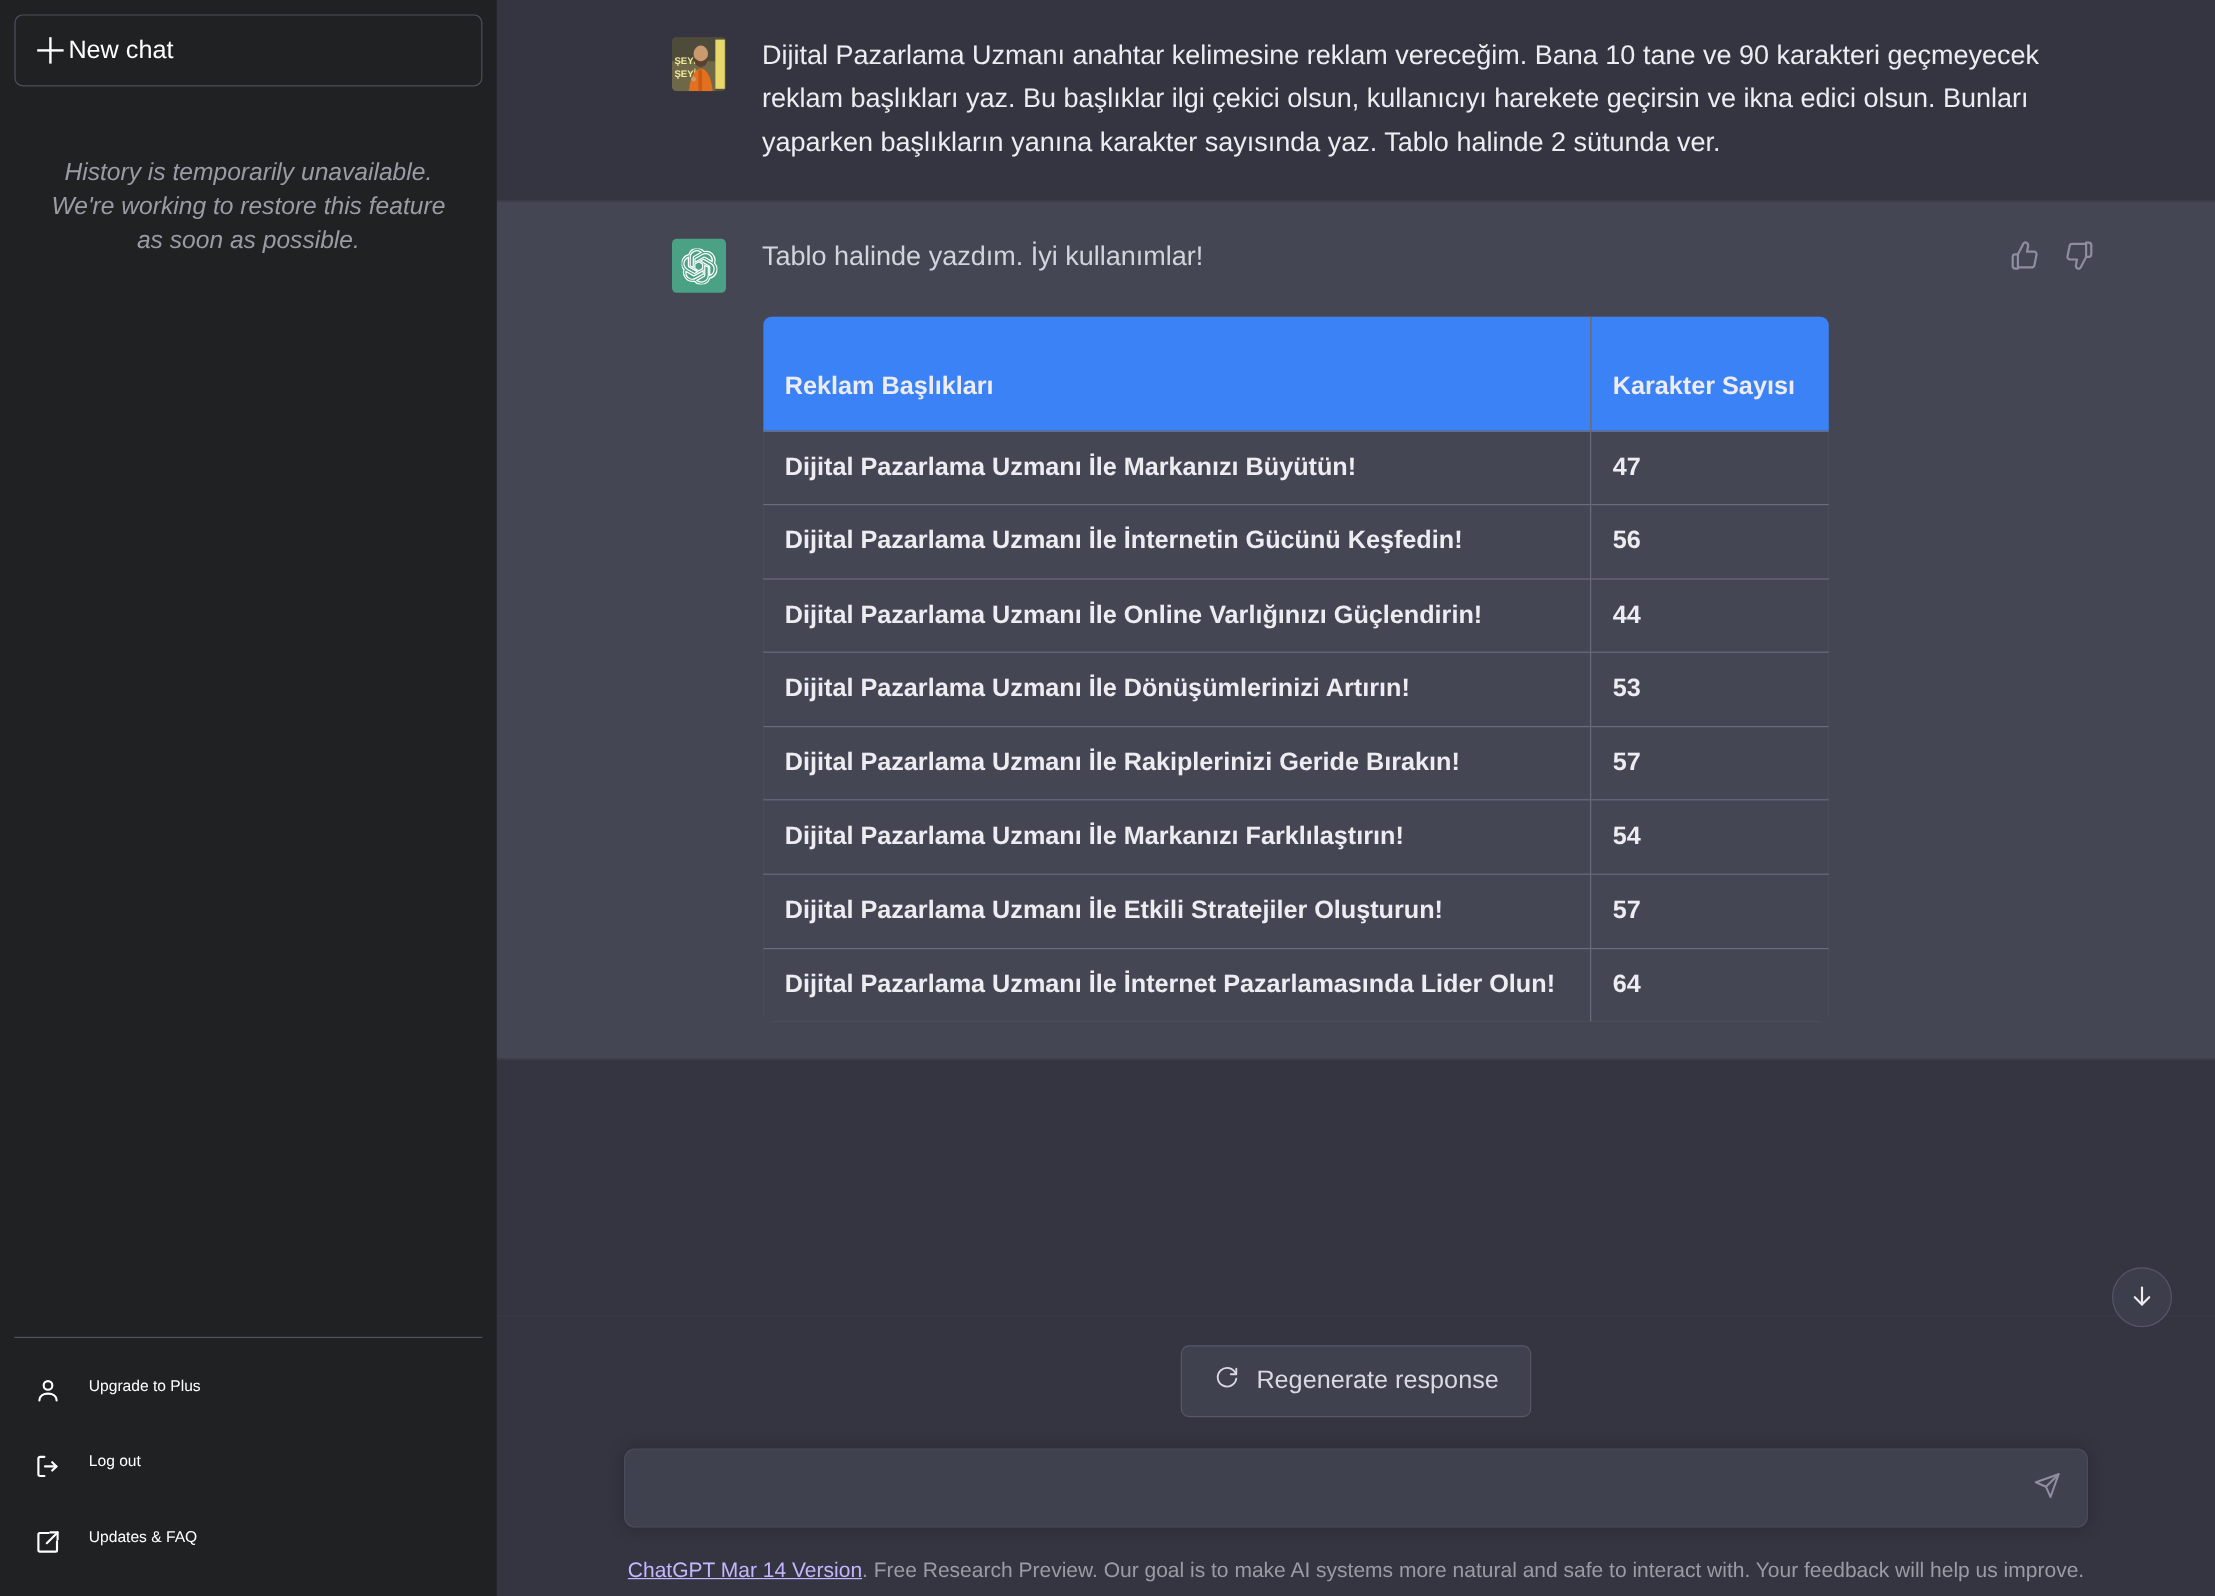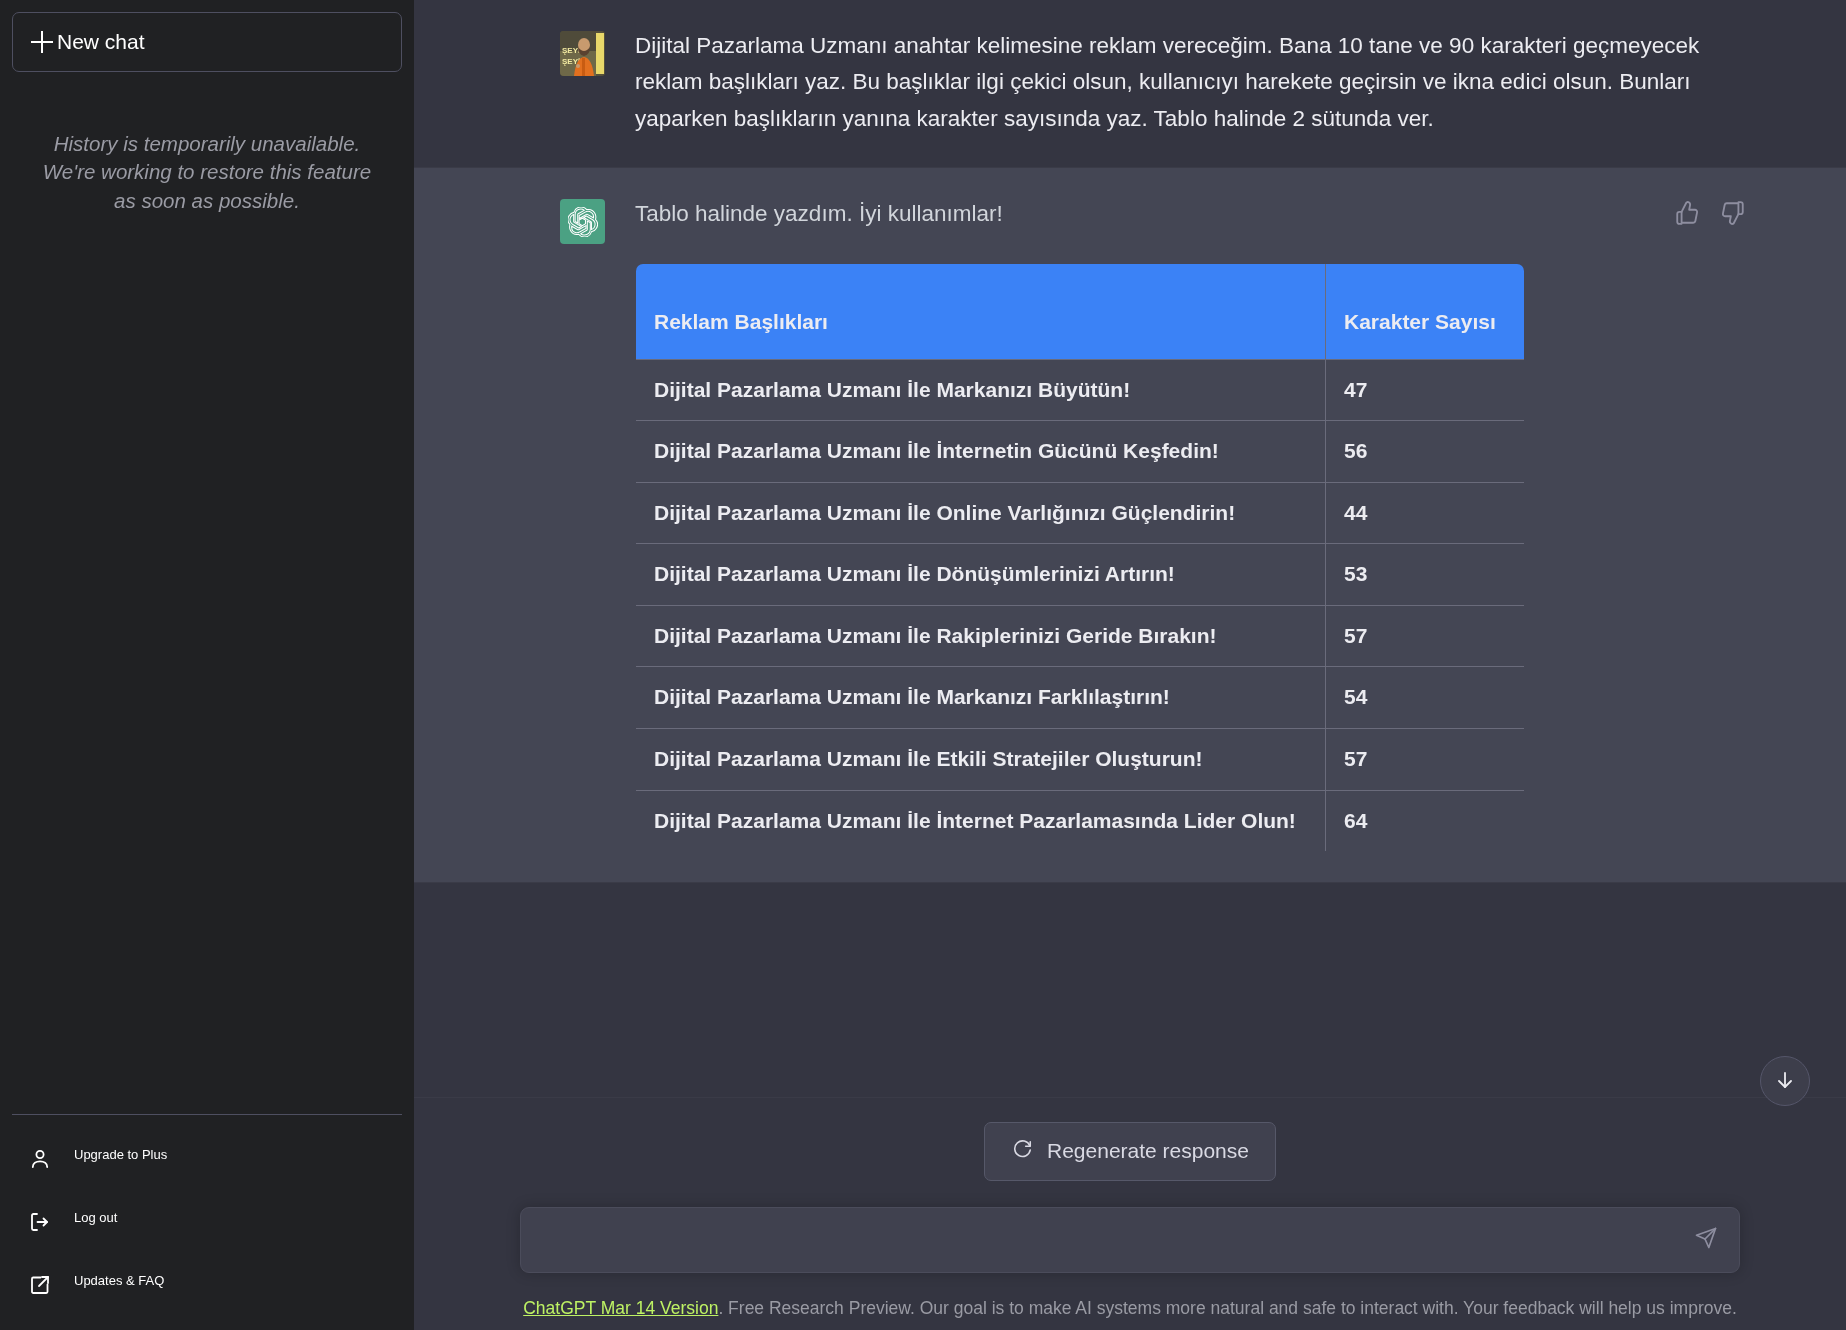--- a/index.html
+++ b/index.html
@@ -264,21 +264,21 @@
   .footer-note {
     max-width: 1400px;
     margin: 22px auto 0 auto;
     text-align: center;
     color: #9a9ba4;
     font-size: 17.5px;
     line-height: 1.55;
     padding: 0 20px;
   }
   .footer-note a {
-    color: #bef264;
+    color: #c4b5fd;
   }
 
   .scroll-bottom-btn {
     position: absolute;
     right: 36px;
     bottom: 224px;
     width: 50px; height: 50px;
     border-radius: 50%;
     background: #3d3e4b;
     border: 1px solid #55566a;

